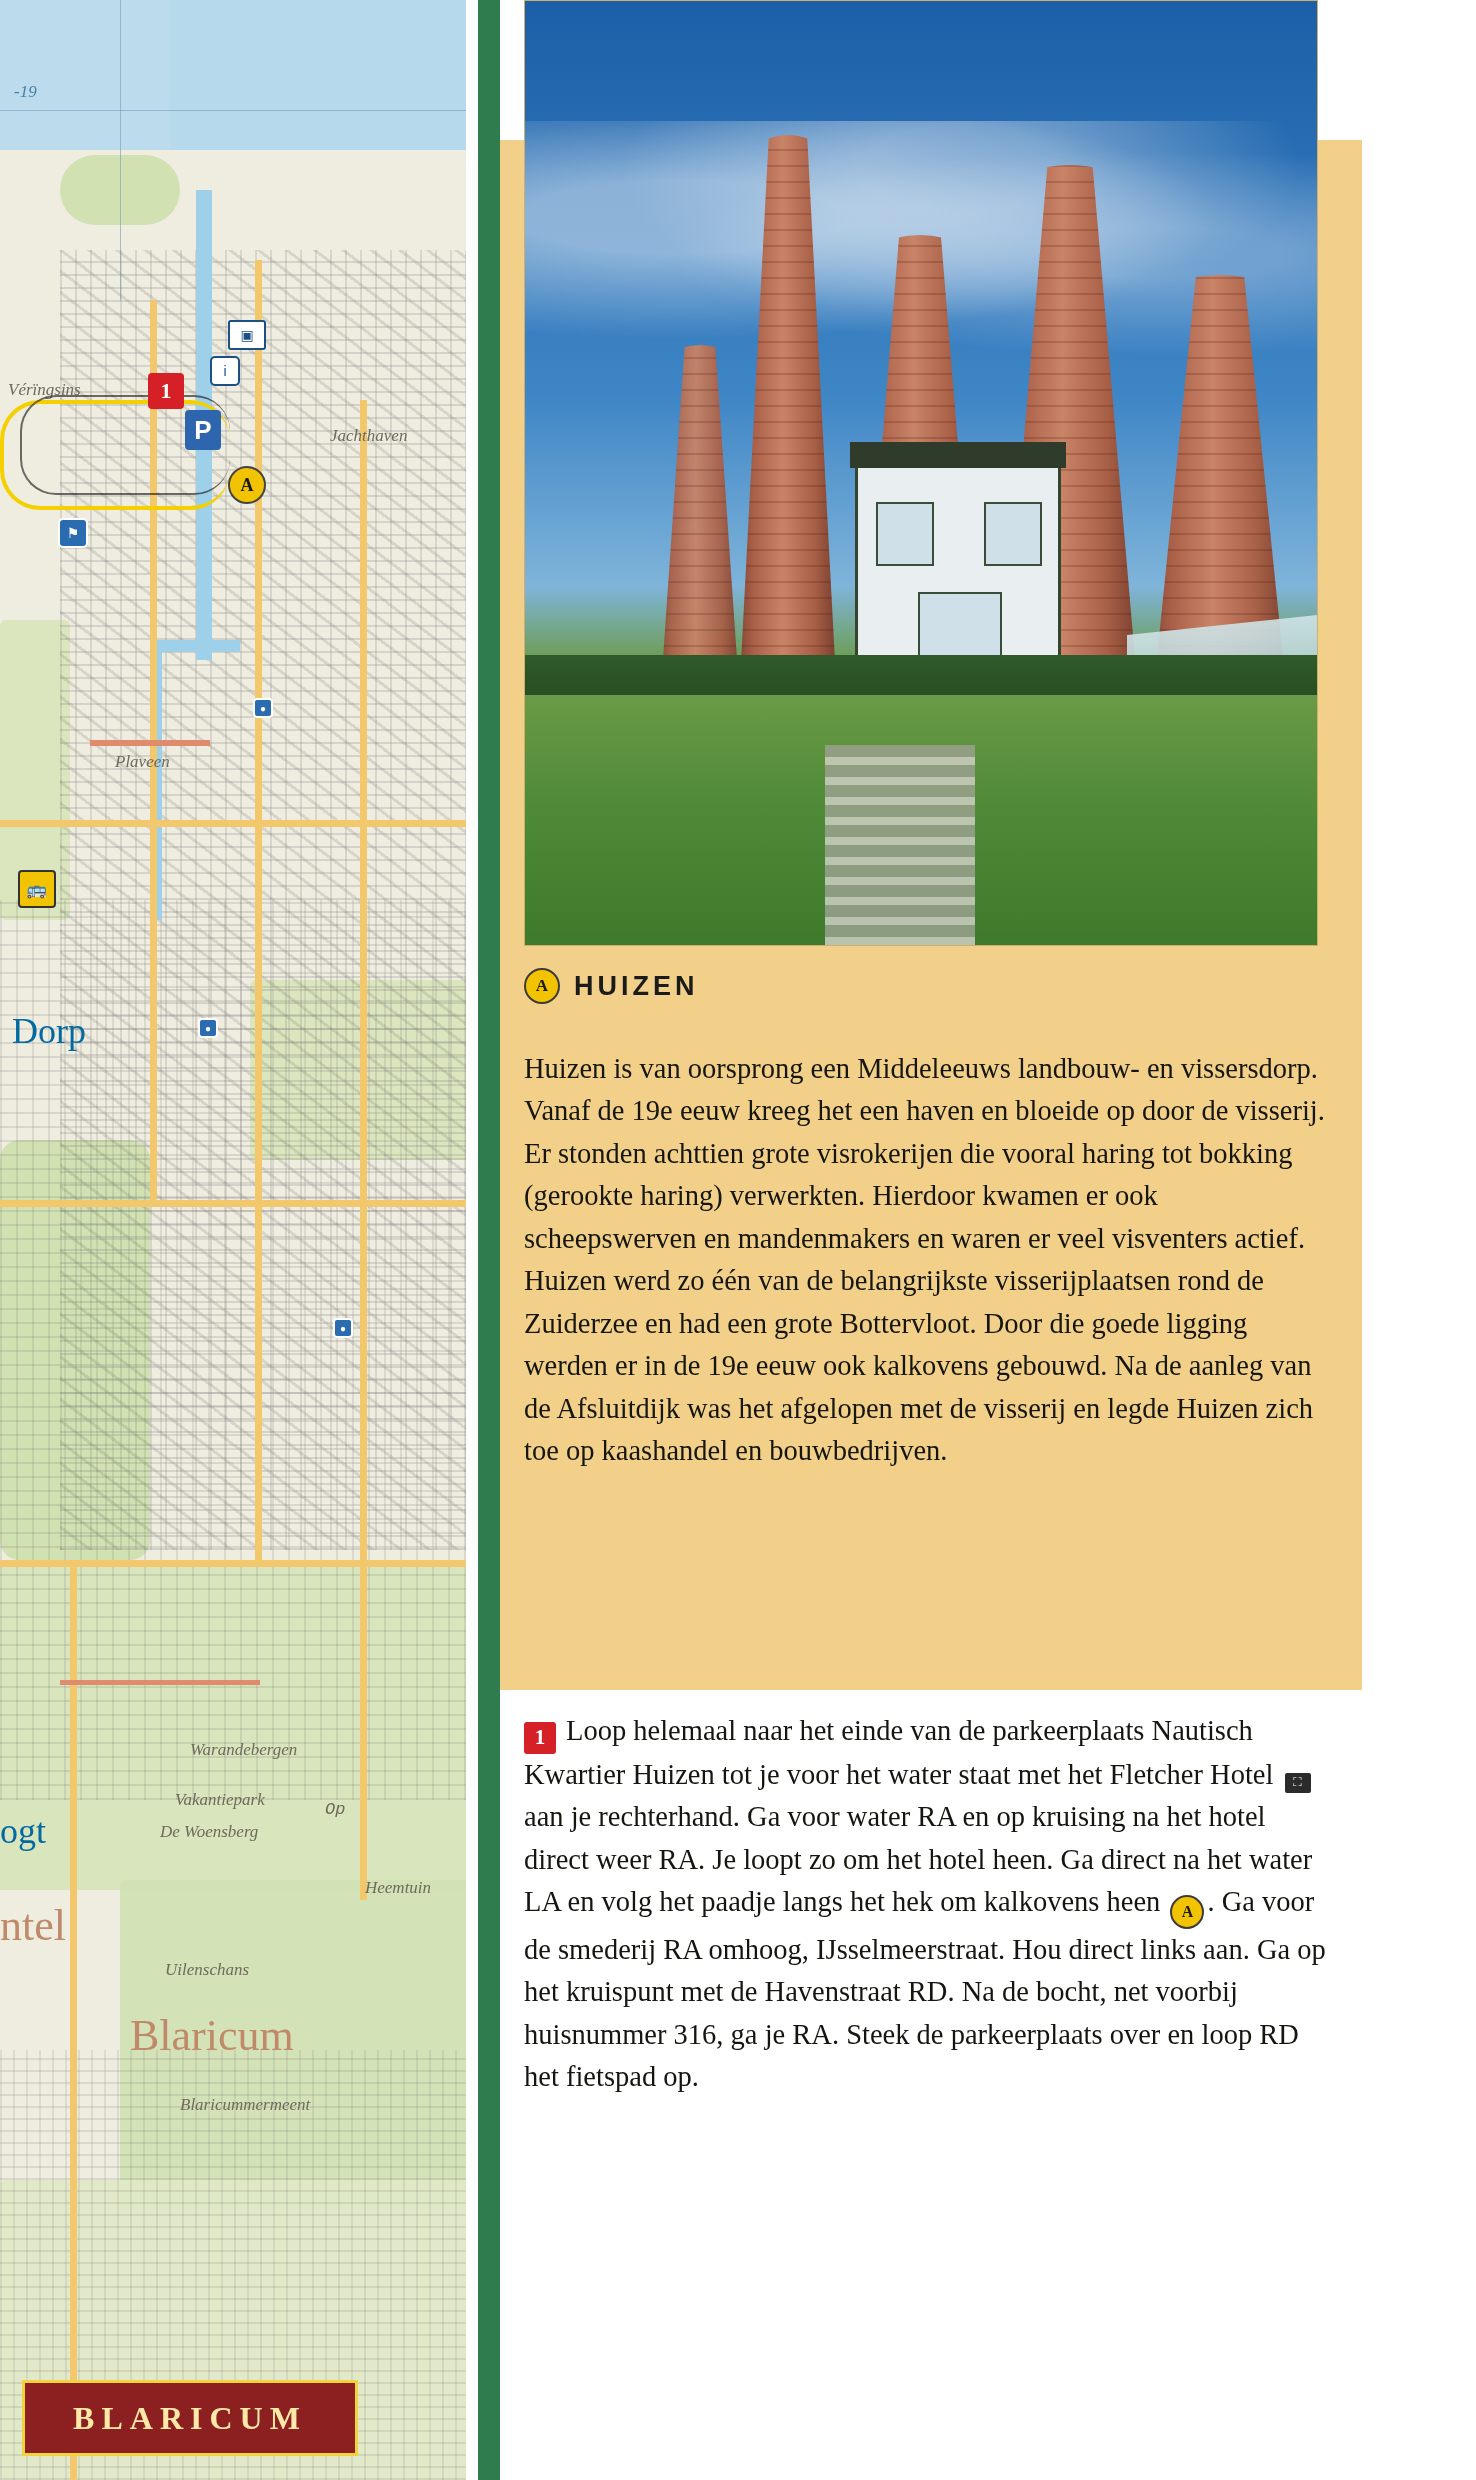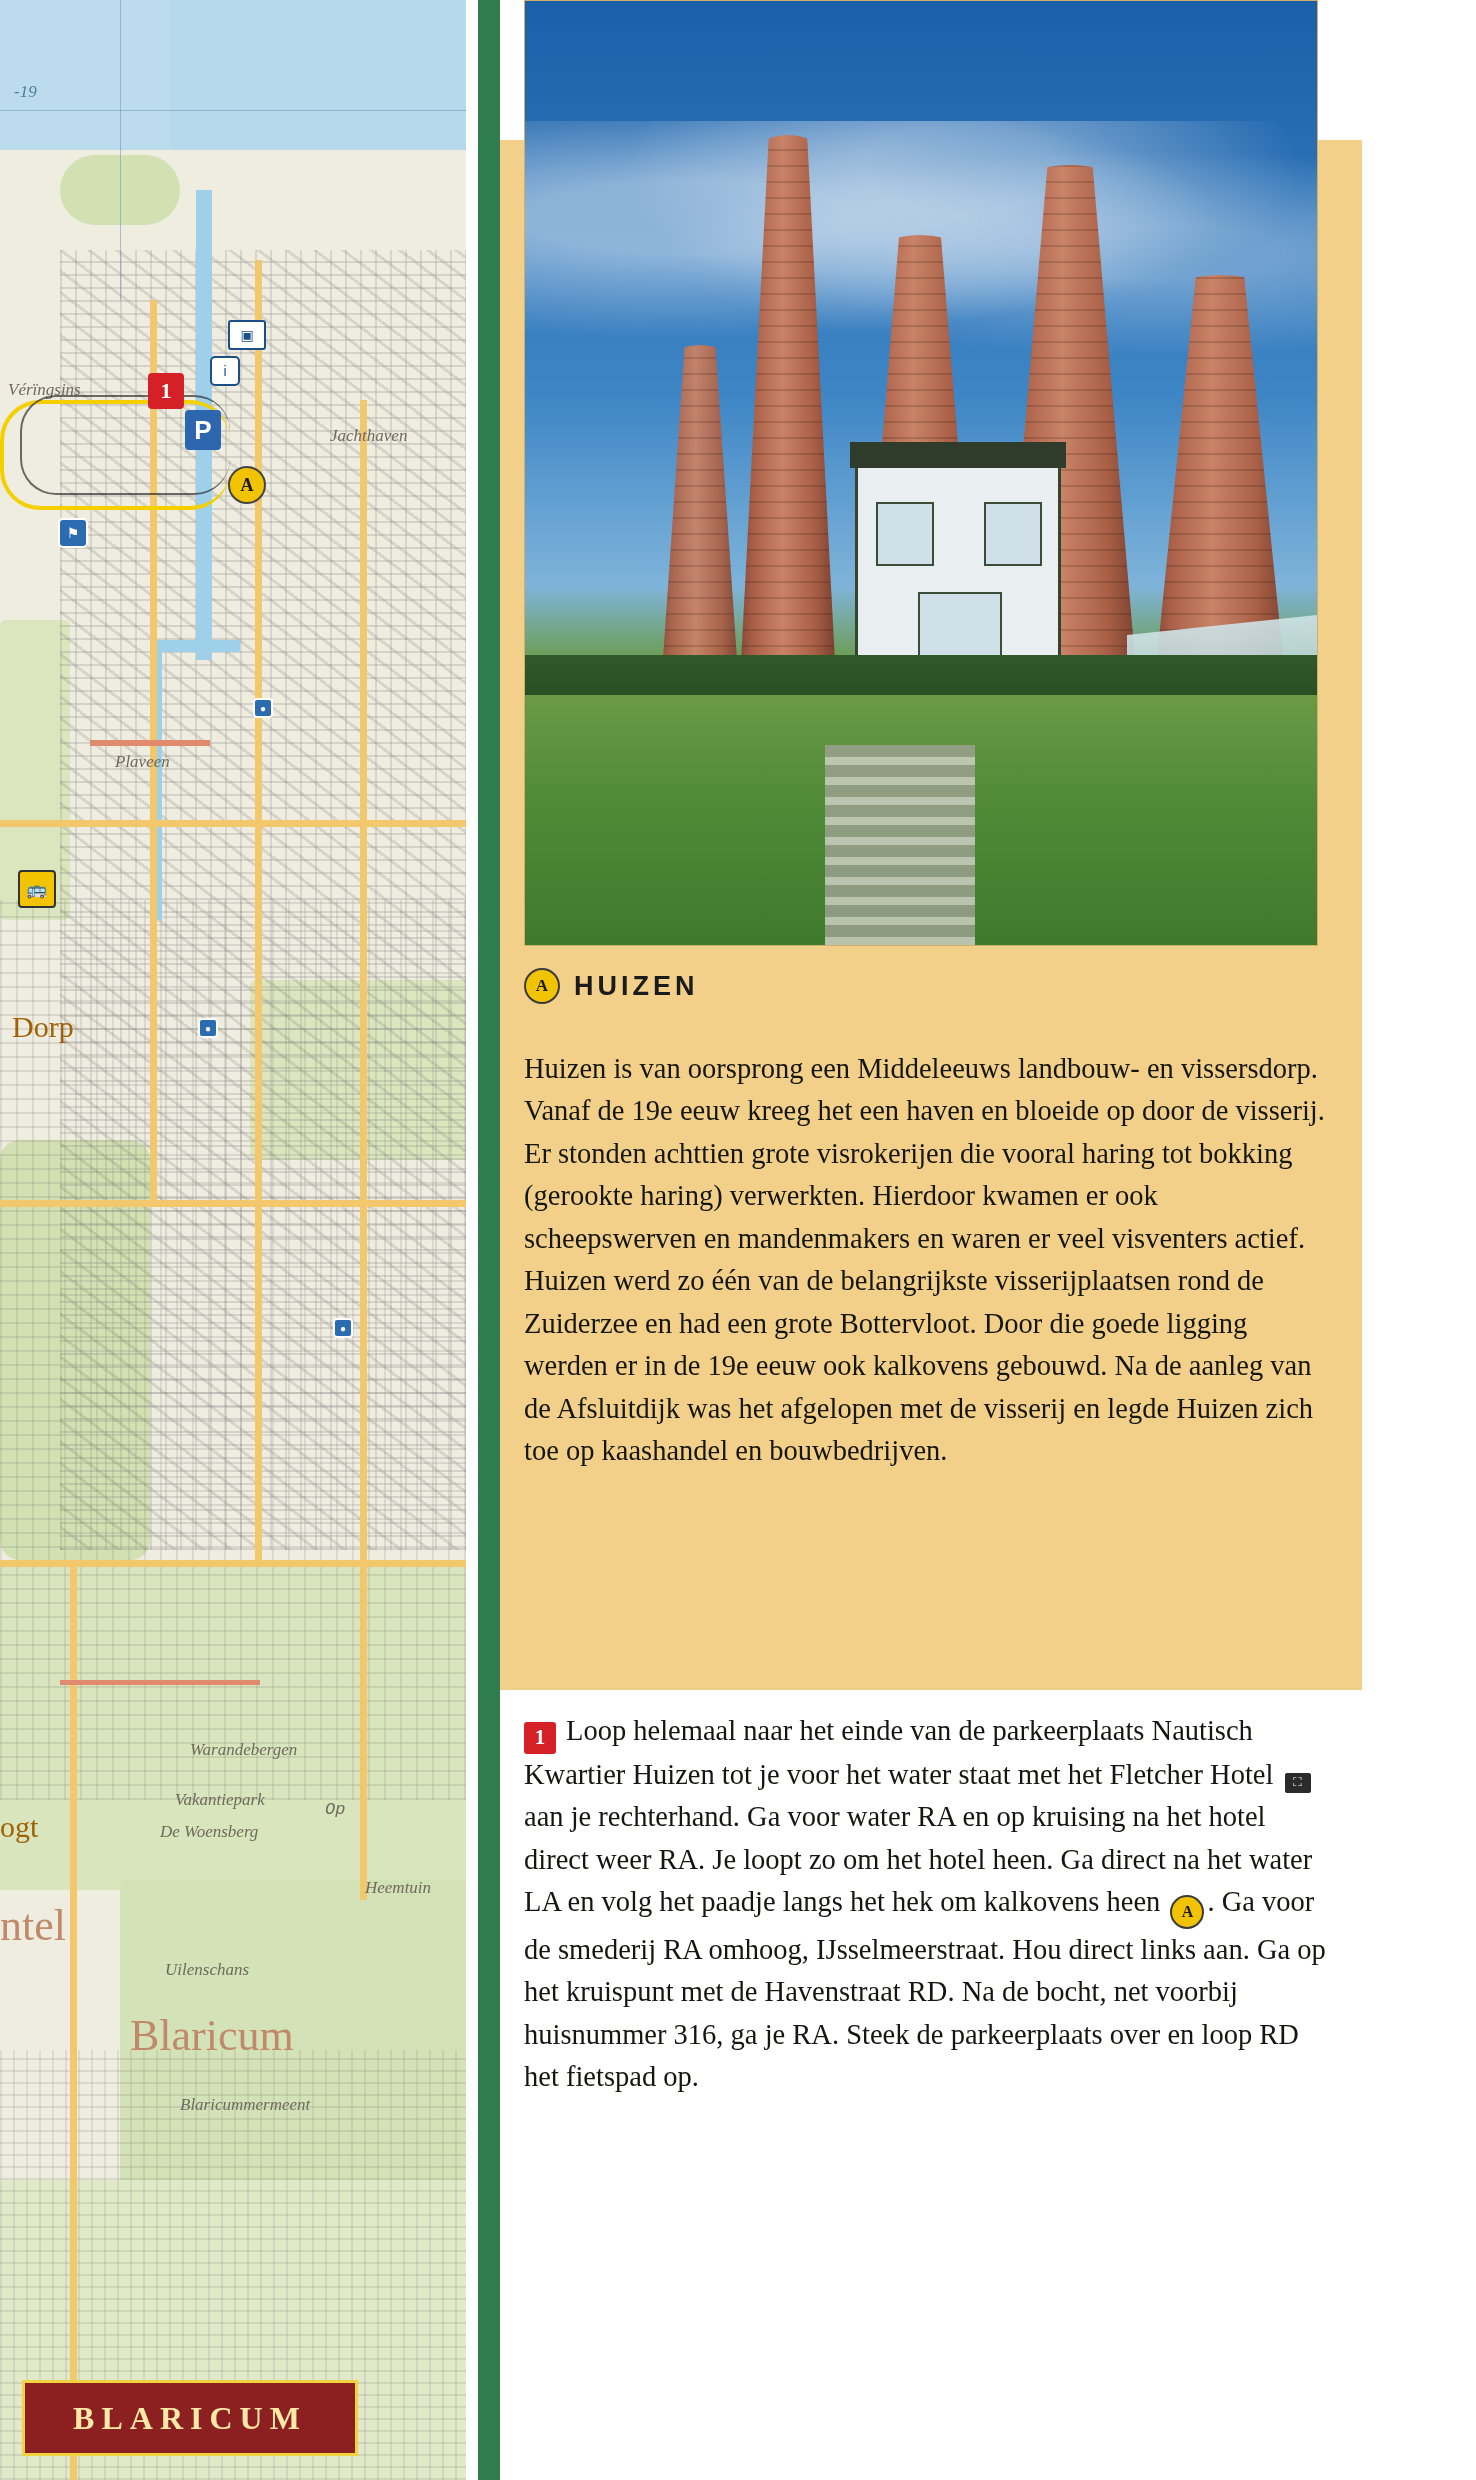--- a/index.html
+++ b/index.html
@@ -76,21 +76,21 @@
   .road.v{width:7px;}
   .road.h{height:7px;}
   .road-red{position:absolute;background:#e08a6e;}
   .canal{position:absolute;background:#9fd0ea;}
 
   .grid-line{position:absolute;background:rgba(110,150,180,.55);}
   .map-label{
     position:absolute;color:#6f6a5e;font-size:17px;font-style:italic;
     font-family:"Liberation Serif", serif;white-space:nowrap;
   }
-  .map-label.big{font-size:30px;color:#a16207;font-style:normal;}
+  .map-label.big{font-size:36px;color:#0369a1;font-style:normal;}
   .map-label.bigger{font-size:44px;color:#c08a6a;font-style:normal;}
 
   .map-depth{
     position:absolute;left:14px;top:82px;color:#4b7fa0;font-size:17px;font-style:italic;
     font-family:"Liberation Serif", serif;
   }
 
   
   .poi{
     position:absolute;width:26px;height:26px;border-radius:3px;background:#2b6cb0;

